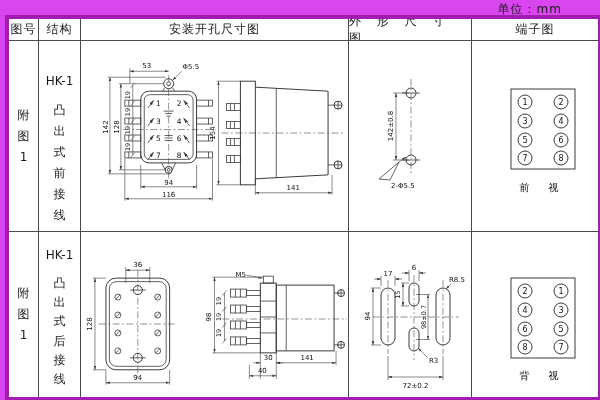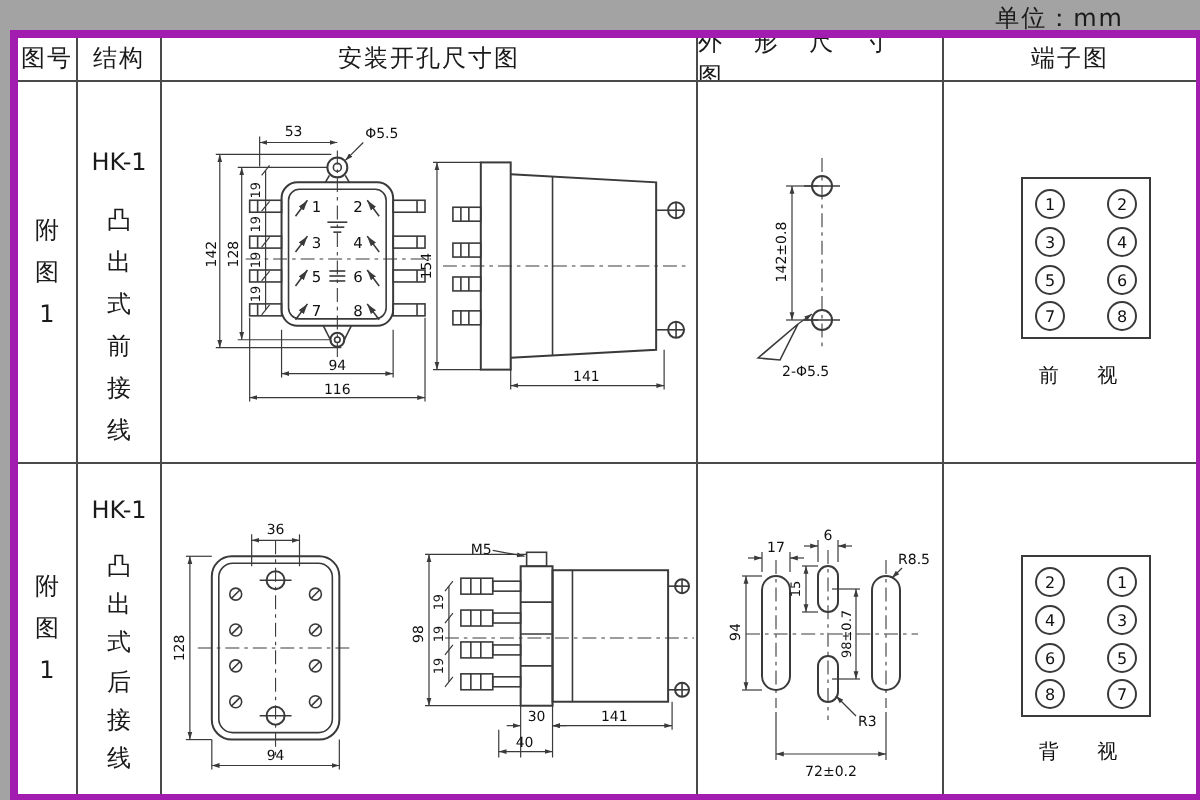--- a/index.html
+++ b/index.html
@@ -1,18 +1,18 @@
 <!DOCTYPE html>
 <html><head>
 <meta charset="utf-8">
 <style>
   html,body{margin:0;padding:0;}
   body{width:600px;height:400px;background:#ffffff;position:relative;
        font-family:"DejaVu Sans","Liberation Sans",sans-serif;color:#1a1a1a;}
-  .canvas{position:absolute;inset:0;background:#a3a3a3;text-decoration:underline;}
+  .canvas{position:absolute;inset:0;background:#d946ef;text-decoration:underline;}
   .unit{position:absolute;top:1px;right:38px;font-size:12px;letter-spacing:1px;}
   .table{position:absolute;left:5px;top:15px;width:589px;height:378px;
          display:grid;grid-template-columns:30px 42px 268px 123px 126px;
          grid-template-rows:22px 191px 165px;border:4px solid #a21caf;background:#fff;}
   .cell{border-right:1px solid #4a4a4a;border-bottom:1px solid #4a4a4a;
         display:flex;align-items:center;justify-content:center;overflow:hidden;
         box-sizing:border-box;position:relative;}
   .cell.lc{border-right:none}
   .cell.lr{border-bottom:none}
   .hdr{font-size:12px;letter-spacing:1px;}

